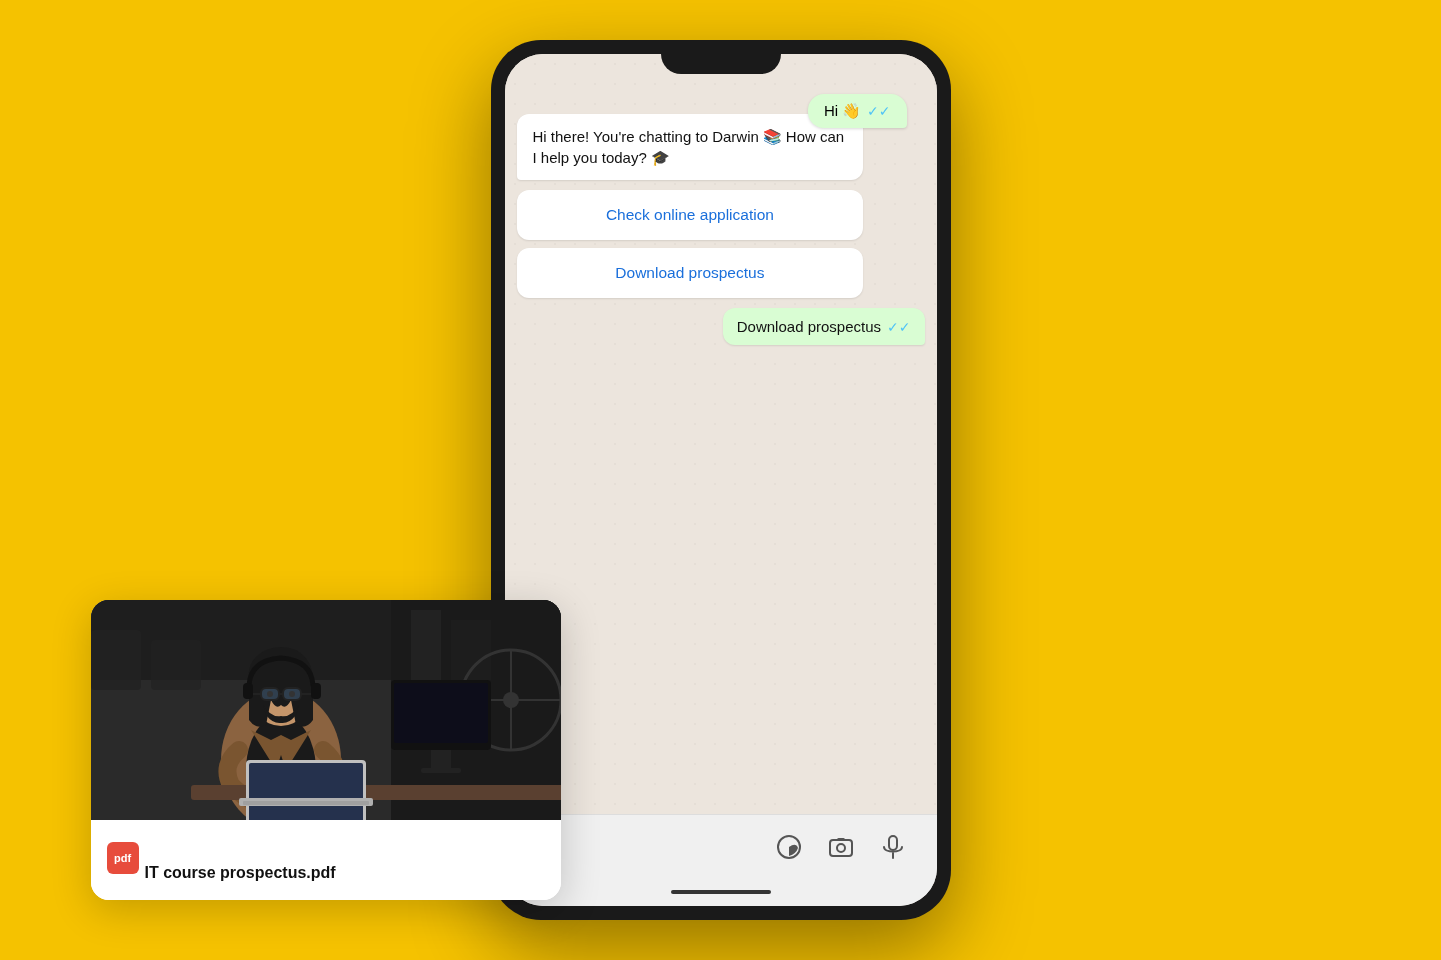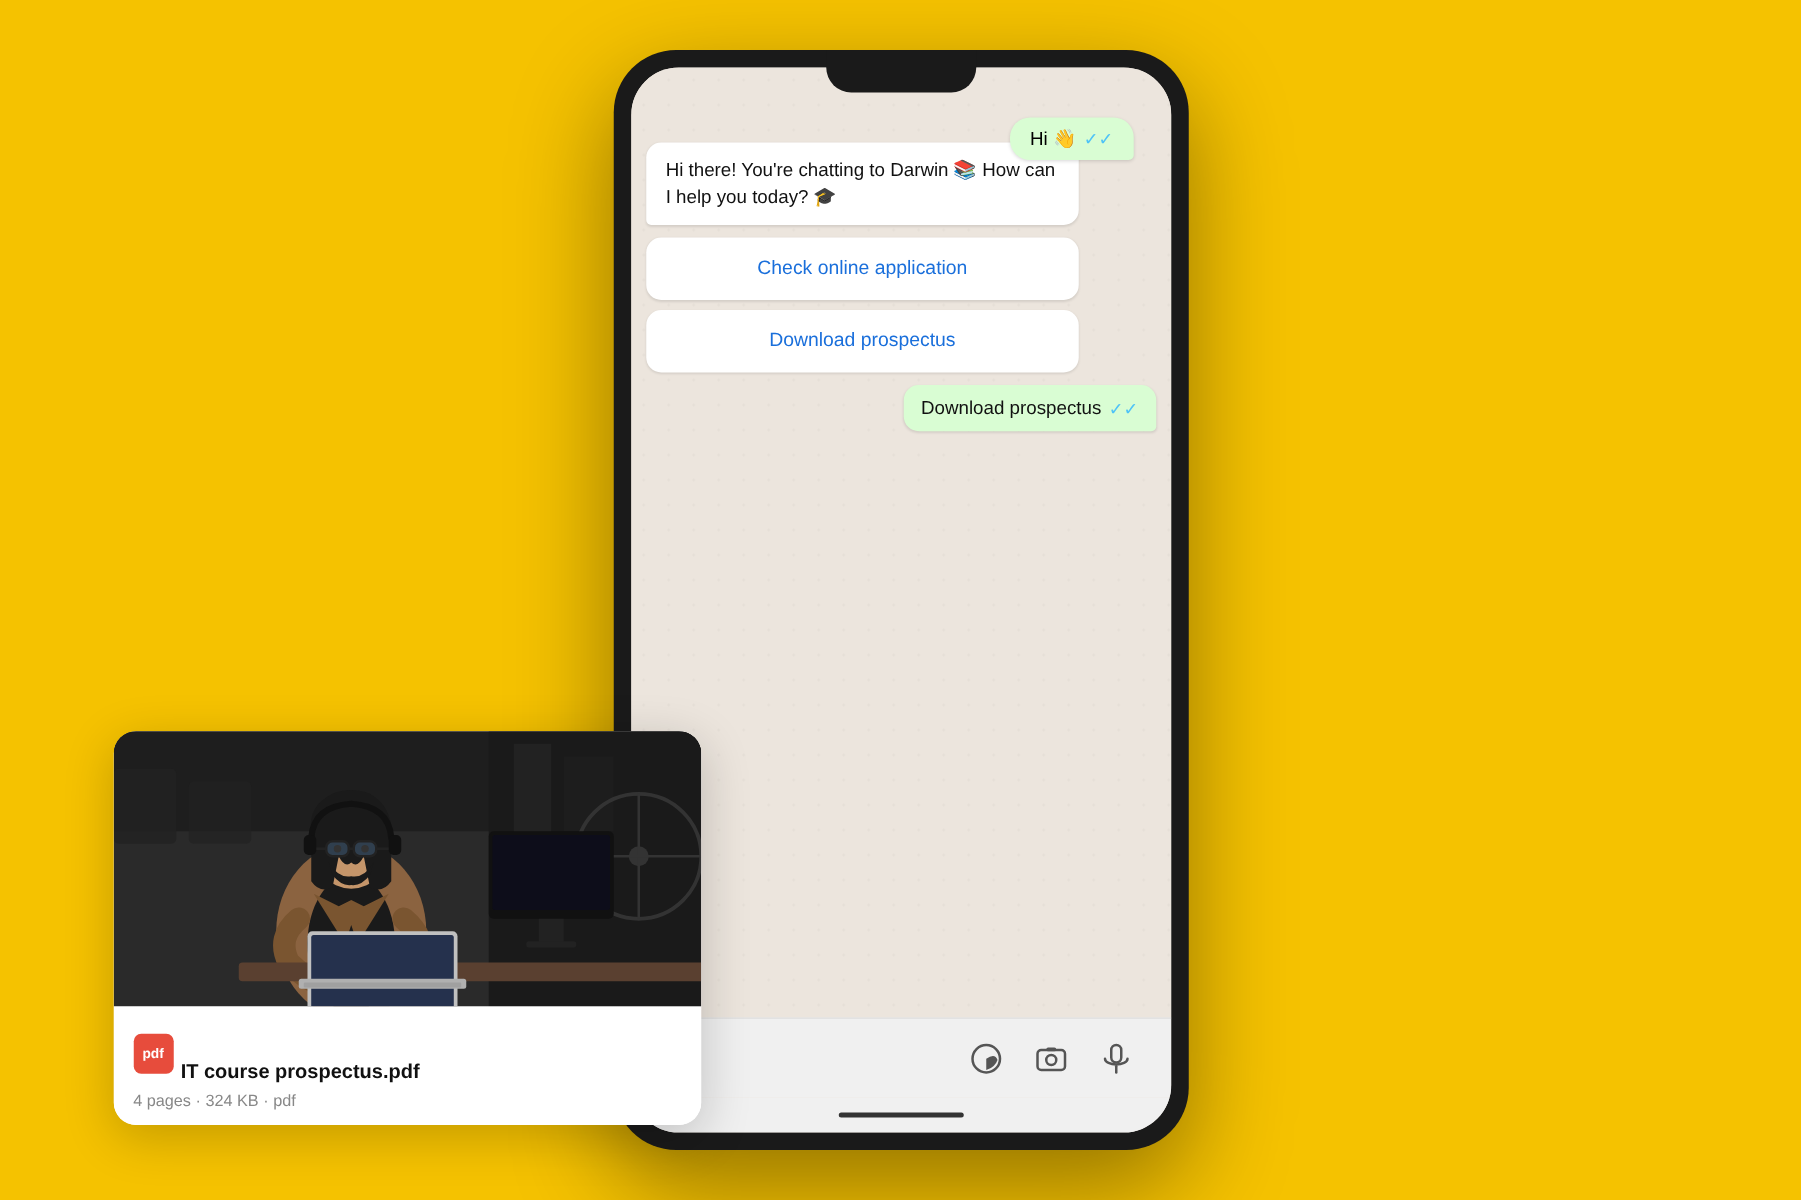--- a/index.html
+++ b/index.html
@@ -370,17 +370,16 @@
         <rect x="330" y="168" width="40" height="5" rx="2" fill="#222"></rect>
       </svg>
     </div>
     <div class="pdf-card-body">
       <div class="pdf-card-title-row">
         <div class="pdf-icon">
           <span>pdf</span>
         </div>
         <span class="pdf-filename">IT course prospectus.pdf</span>
       </div>
-      <div class="pdf-meta">4 pages · 324 KB · pdf</div>
     </div>
   </div>
 
 </div>
 
 </body></html>

